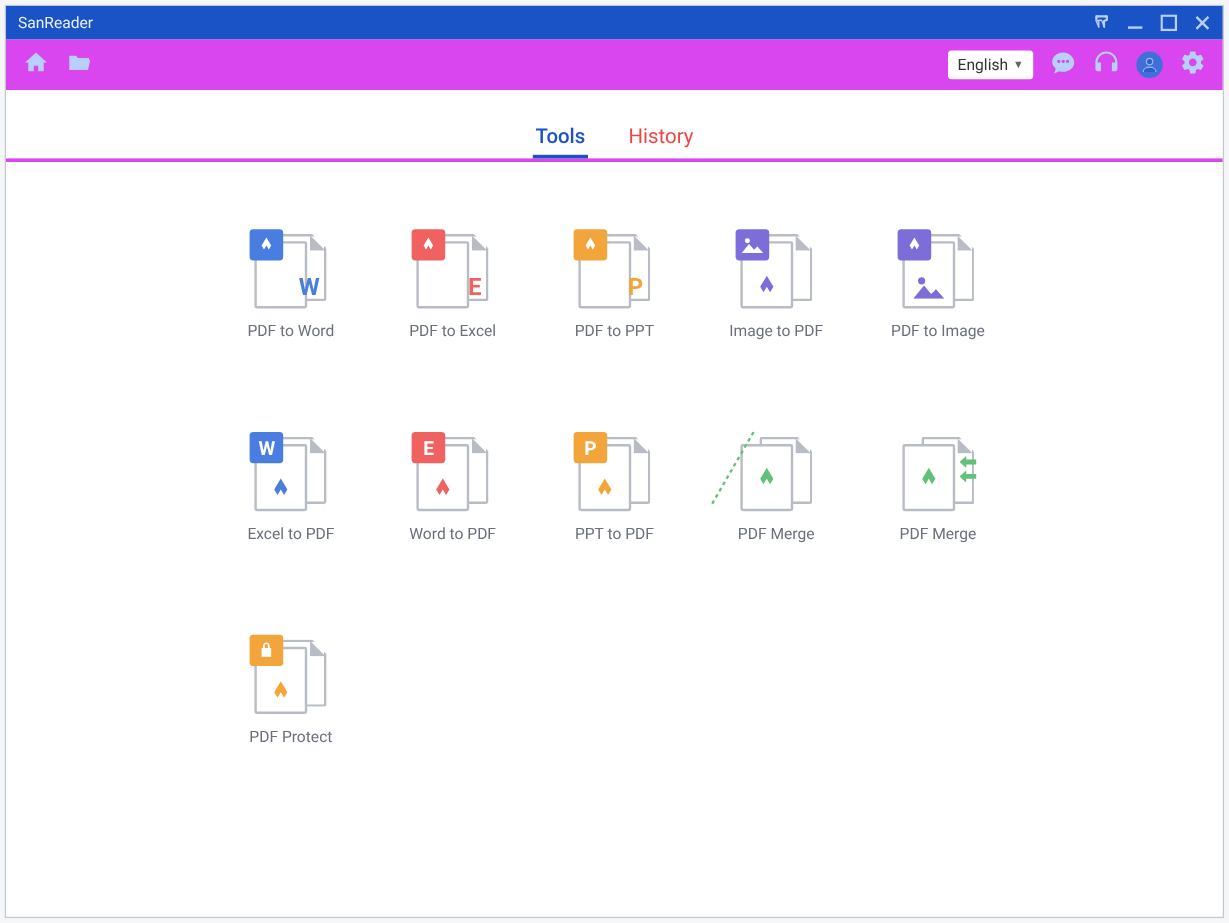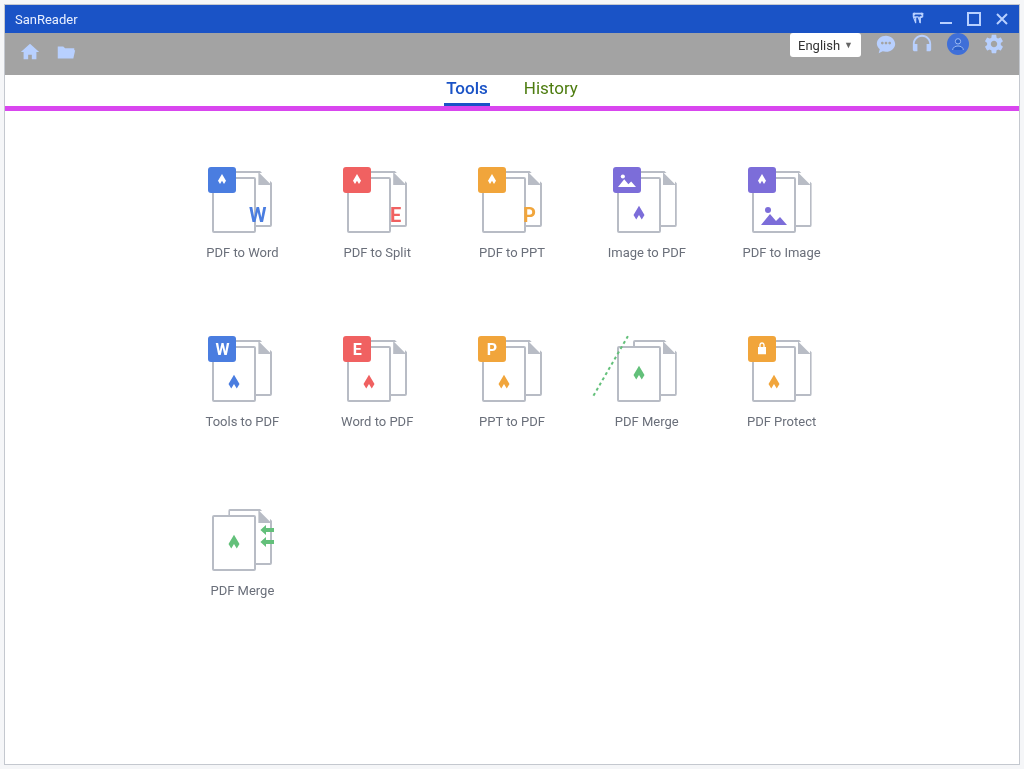--- a/index.html
+++ b/index.html
@@ -36,22 +36,23 @@
   display: flex;
   align-items: center;
   gap: 14px;
 }
 .title-bar .tb-right svg, .title-bar .tb-right .win-btn {
   width: 14px; height: 14px;
   display: inline-flex; align-items: center; justify-content: center;
 }
 .toolbar {
   height: 42px;
-  background: #a3a3a3;
-  display: flex;
+  background: #d946ef;
+  display: flex;
+  align-items: center;
   padding: 0 14px;
   gap: 14px;
 }
 .toolbar .left { display: flex; align-items: center; gap: 14px; }
 .toolbar .spacer { flex: 1; }
 .toolbar svg.ico { width: 22px; height: 22px; fill: #b8d0ff; }
 .lang-select {
   background: #ffffff;
   border-radius: 3px;
   height: 24px;
@@ -63,30 +64,30 @@
   gap: 4px;
 }
 .lang-select .caret { font-size: 9px; color: #666; }
 .avatar {
   width: 22px; height: 22px;
   border-radius: 50%;
   background: #3f6fd8;
   display: flex; align-items: center; justify-content: center;
 }
 .tabs {
-  height: 36px;
-  border-bottom: 5px solid #d946ef;
+  height: 60px;
+  border-bottom: 3px solid #d946ef;
   display: flex;
   align-items: flex-end;
   justify-content: center;
   gap: 32px;
 }
 .tab {
   font-size: 17px;
-  color: #4d7c0f;
+  color: #ef4444;
   padding: 0 2px 8px 2px;
   cursor: pointer;
   position: relative;
 }
 .tab.active {
   color: #1a53c6;
   font-weight: 500;
 }
 .tab.active::after {
   content: "";
@@ -300,21 +301,21 @@
         <div class="doc-icon">
           <div class="page-back"></div>
           <div class="page-front"></div>
           <div class="badge top-left b-red">
             <svg class="adobe" viewBox="0 0 24 24" fill="#ffffff">
                 <path d="M12 3l6 10-3 5-3-5-3 5-3-5z"></path>
               </svg>
           </div>
           <div class="letter l-red">E</div>
         </div>
-        <div class="tool-label">PDF to Split</div>
+        <div class="tool-label">PDF to Excel</div>
       </div>
 
       <div class="tool-item">
         <div class="doc-icon">
           <div class="page-back"></div>
           <div class="page-front"></div>
           <div class="badge top-left b-orange">
             <svg class="adobe" viewBox="0 0 24 24" fill="#ffffff">
                 <path d="M12 3l6 10-3 5-3-5-3 5-3-5z"></path>
               </svg>
@@ -366,21 +367,21 @@
         <div class="doc-icon">
           <div class="page-back"></div>
           <div class="page-front"></div>
           <div class="badge top-left b-blue" style="font-size:16px;">W</div>
           <div class="center-icon" style="align-items:flex-end;justify-content:center;padding-bottom:8px;">
             <svg class="adobe-large" viewBox="0 0 24 24" fill="#4a7de0">
                 <path d="M12 3l6 10-3 5-3-5-3 5-3-5z"></path>
               </svg>
           </div>
         </div>
-        <div class="tool-label">Tools to PDF</div>
+        <div class="tool-label">Excel to PDF</div>
       </div>
 
       <div class="tool-item">
         <div class="doc-icon">
           <div class="page-back"></div>
           <div class="page-front"></div>
           <div class="badge top-left b-red" style="font-size:16px;">E</div>
           <div class="center-icon" style="align-items:flex-end;justify-content:center;padding-bottom:8px;">
             <svg class="adobe-large" viewBox="0 0 24 24" fill="#f06161">
                 <path d="M12 3l6 10-3 5-3-5-3 5-3-5z"></path>
@@ -407,20 +408,37 @@
       <div class="tool-item">
         <div class="doc-icon">
           <div class="page-back"></div>
           <div class="page-front"></div>
           <div class="center-icon">
             <svg class="adobe-large" viewBox="0 0 24 24" fill="#63c07a">
                 <path d="M12 3l6 10-3 5-3-5-3 5-3-5z"></path>
               </svg>
           </div>
           <div class="split-line"></div>
+        </div>
+        <div class="tool-label">PDF Merge</div>
+      </div>
+
+      <div class="tool-item">
+        <div class="doc-icon">
+          <div class="page-back"></div>
+          <div class="page-front"></div>
+          <div class="center-icon">
+            <svg class="adobe-large" viewBox="0 0 24 24" fill="#63c07a">
+                <path d="M12 3l6 10-3 5-3-5-3 5-3-5z"></path>
+              </svg>
+          </div>
+          <div class="merge-arrows">
+            <div class="arrow"></div>
+            <div class="arrow"></div>
+          </div>
         </div>
         <div class="tool-label">PDF Merge</div>
       </div>
 
       <div class="tool-item">
         <div class="doc-icon">
           <div class="page-back"></div>
           <div class="page-front"></div>
           <div class="badge top-left b-orange">
             <svg viewBox="0 0 24 24" width="16" height="16" fill="#ffffff">
@@ -429,34 +447,17 @@
           </div>
           <div class="center-icon" style="align-items:flex-end;justify-content:center;padding-bottom:8px;">
             <svg class="adobe-large" viewBox="0 0 24 24" fill="#f1a53b">
                 <path d="M12 3l6 10-3 5-3-5-3 5-3-5z"></path>
               </svg>
           </div>
         </div>
         <div class="tool-label">PDF Protect</div>
       </div>
 
-      <div class="tool-item">
-        <div class="doc-icon">
-          <div class="page-back"></div>
-          <div class="page-front"></div>
-          <div class="center-icon">
-            <svg class="adobe-large" viewBox="0 0 24 24" fill="#63c07a">
-                <path d="M12 3l6 10-3 5-3-5-3 5-3-5z"></path>
-              </svg>
-          </div>
-          <div class="merge-arrows">
-            <div class="arrow"></div>
-            <div class="arrow"></div>
-          </div>
-        </div>
-        <div class="tool-label">PDF Merge</div>
-      </div>
-
 
     </div>
   </div>
 
 </div>
 
 </body></html>

